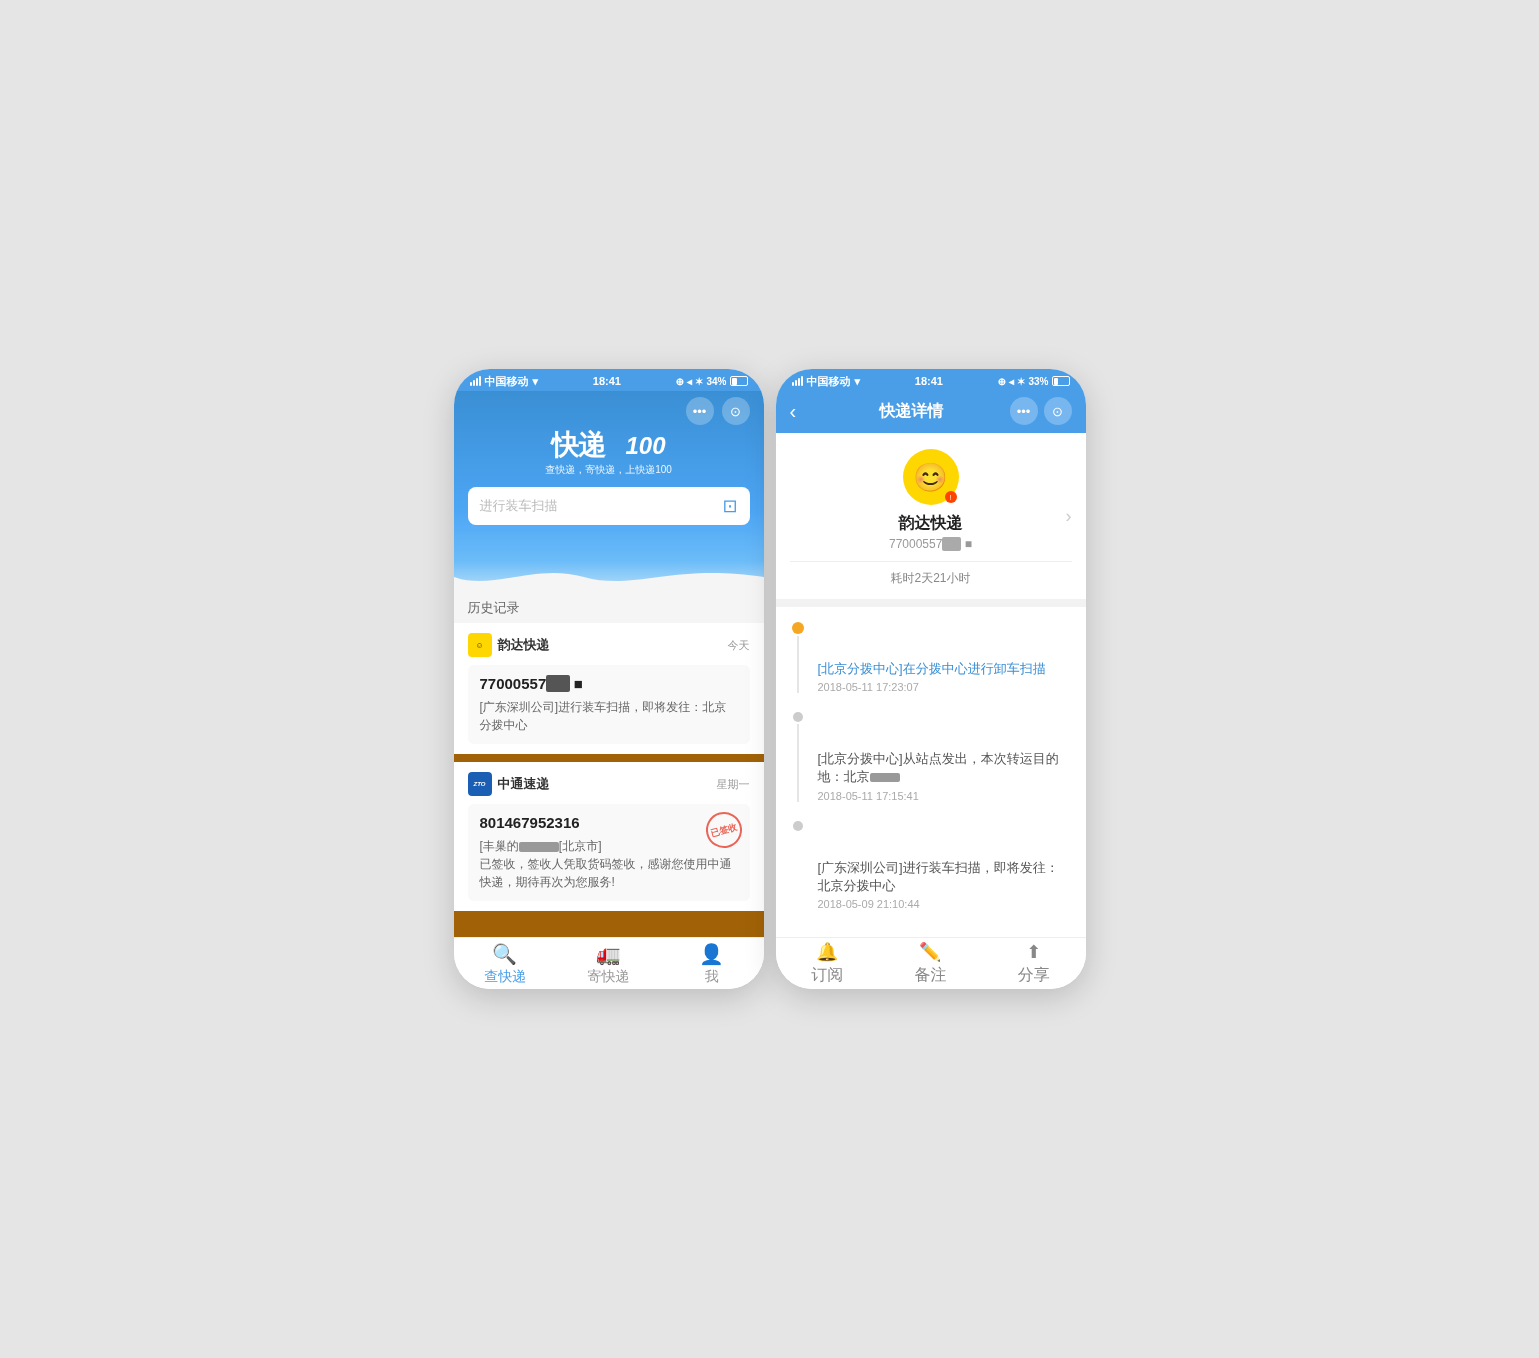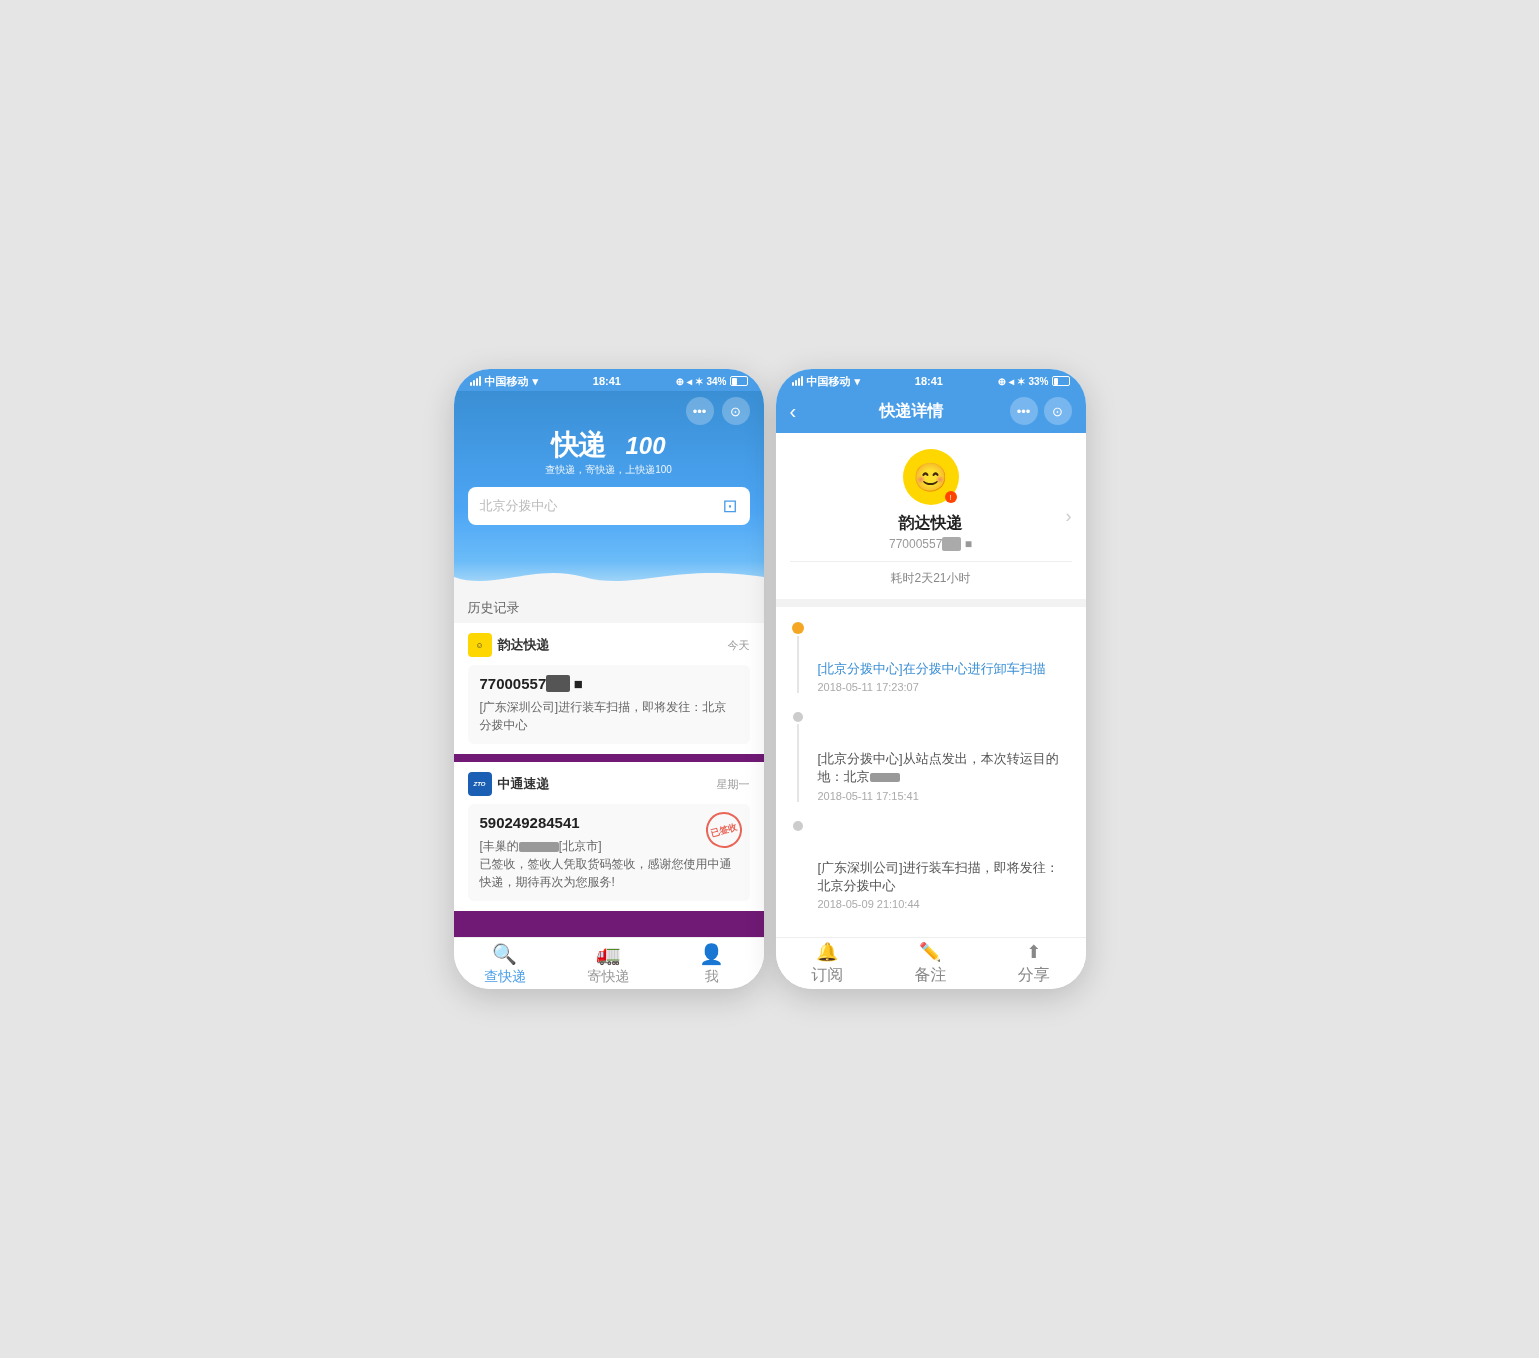--- a/index.html
+++ b/index.html
@@ -132,21 +132,21 @@
       position: absolute;
       bottom: 0; left: 0; right: 0;
       height: 28px;
       overflow: hidden;
     }
 
     
     .history-section {
       flex: 1;
       overflow-y: auto;
-      background: #701a75;
+      background: #a16207;
     }
     .history-label {
       font-size: 13px;
       color: #666;
       padding: 8px 14px 6px;
       background: #f5f5f5;
     }
     .delivery-card {
       background: #fff;
       margin: 0 0 8px 0;
@@ -449,21 +449,21 @@
       </div>
       <div class="app-logo-area">
         <div class="logo-row">
           <span class="app-logo-text">快递</span>
           <span class="app-logo-100">100</span>
         </div>
         <span class="app-subtitle">查快递，寄快递，上快递100</span>
       </div>
       <div class="search-bar-wrapper">
         <div class="search-bar">
-          <span class="search-placeholder">北京分拨中心</span>
+          <span class="search-placeholder">进行装车扫描</span>
           <span class="scan-icon">⊡</span>
         </div>
       </div>
 
       <div class="wave-decoration">
         <svg viewBox="0 0 310 28" xmlns="http://www.w3.org/2000/svg" preserveAspectRatio="none" width="310" height="28">
           <path d="M0,14 C40,28 80,0 130,14 C180,28 220,0 310,14 L310,28 L0,28 Z" fill="#f5f5f5"></path>
         </svg>
       </div>
     </div>
@@ -489,21 +489,21 @@
 
       <div class="delivery-card">
         <div class="card-header">
           <div class="card-header-left">
             <div class="courier-logo zto" style="font-size:6px;font-style:italic;">ZTO</div>
             <span class="courier-name">中通速递</span>
           </div>
           <span class="card-date">星期一</span>
         </div>
         <div class="tracking-box">
-          <div class="tracking-number">590249284541</div>
+          <div class="tracking-number">801467952316</div>
           <div class="signed-badge">已签收</div>
           <div class="tracking-status">
             [丰巢的<span class="masked-text"></span>[北京市]<br>
             已签收，签收人凭取货码签收，感谢您使用中通快递，期待再次为您服务!
           </div>
         </div>
       </div>
     </div>
 
     <div class="bottom-nav">

